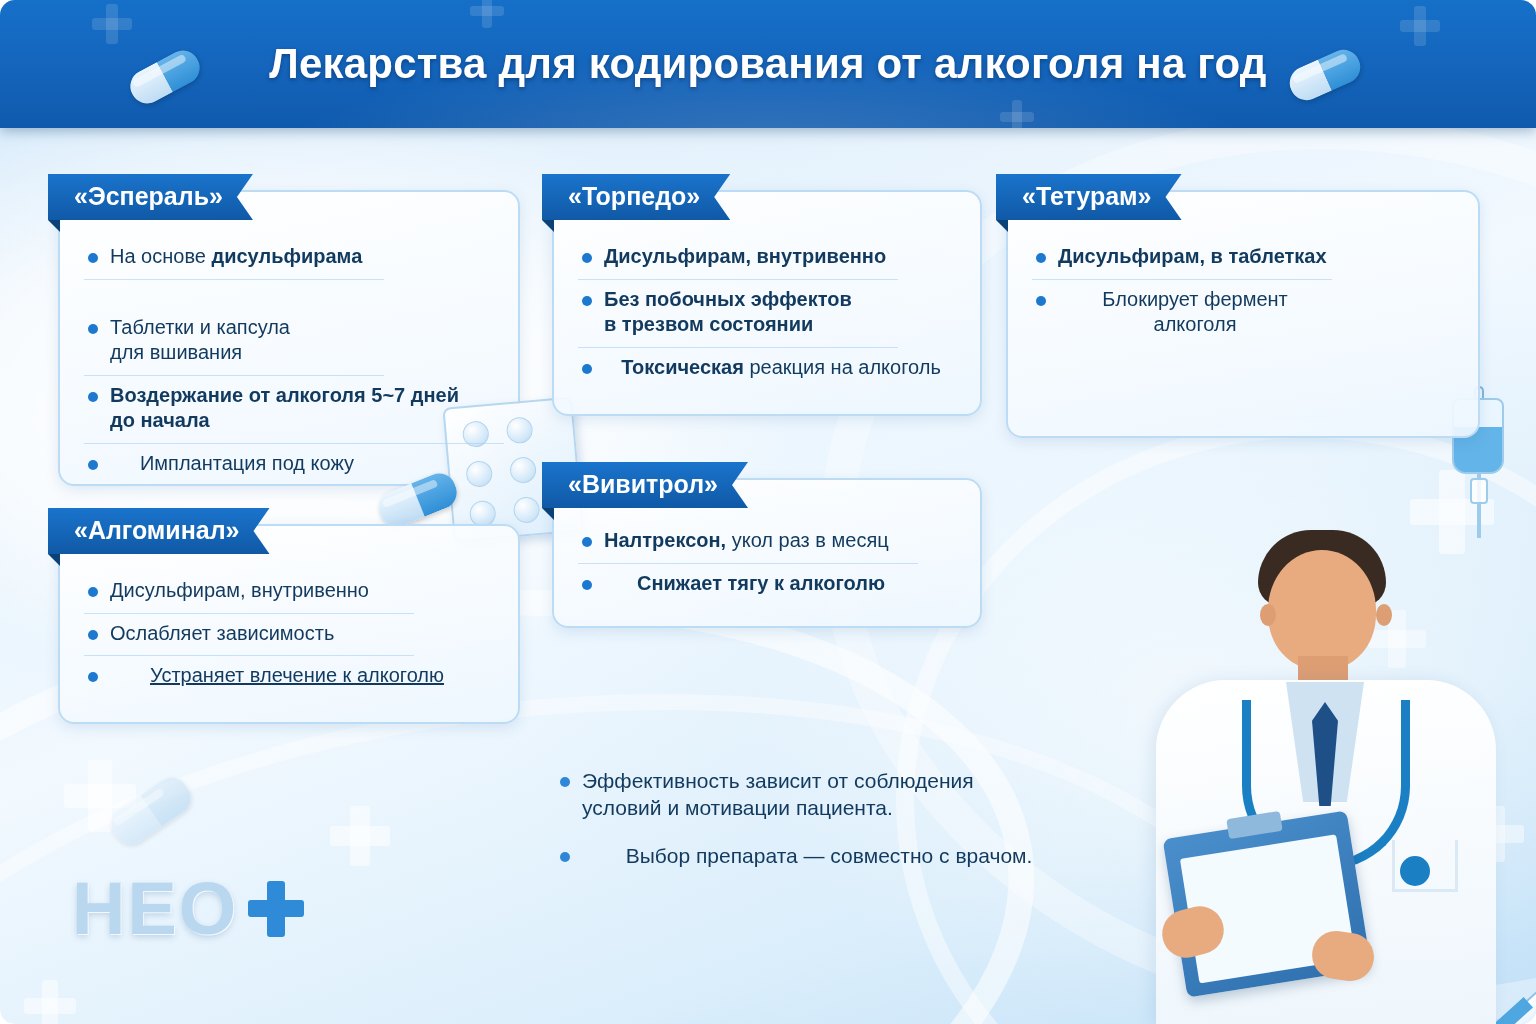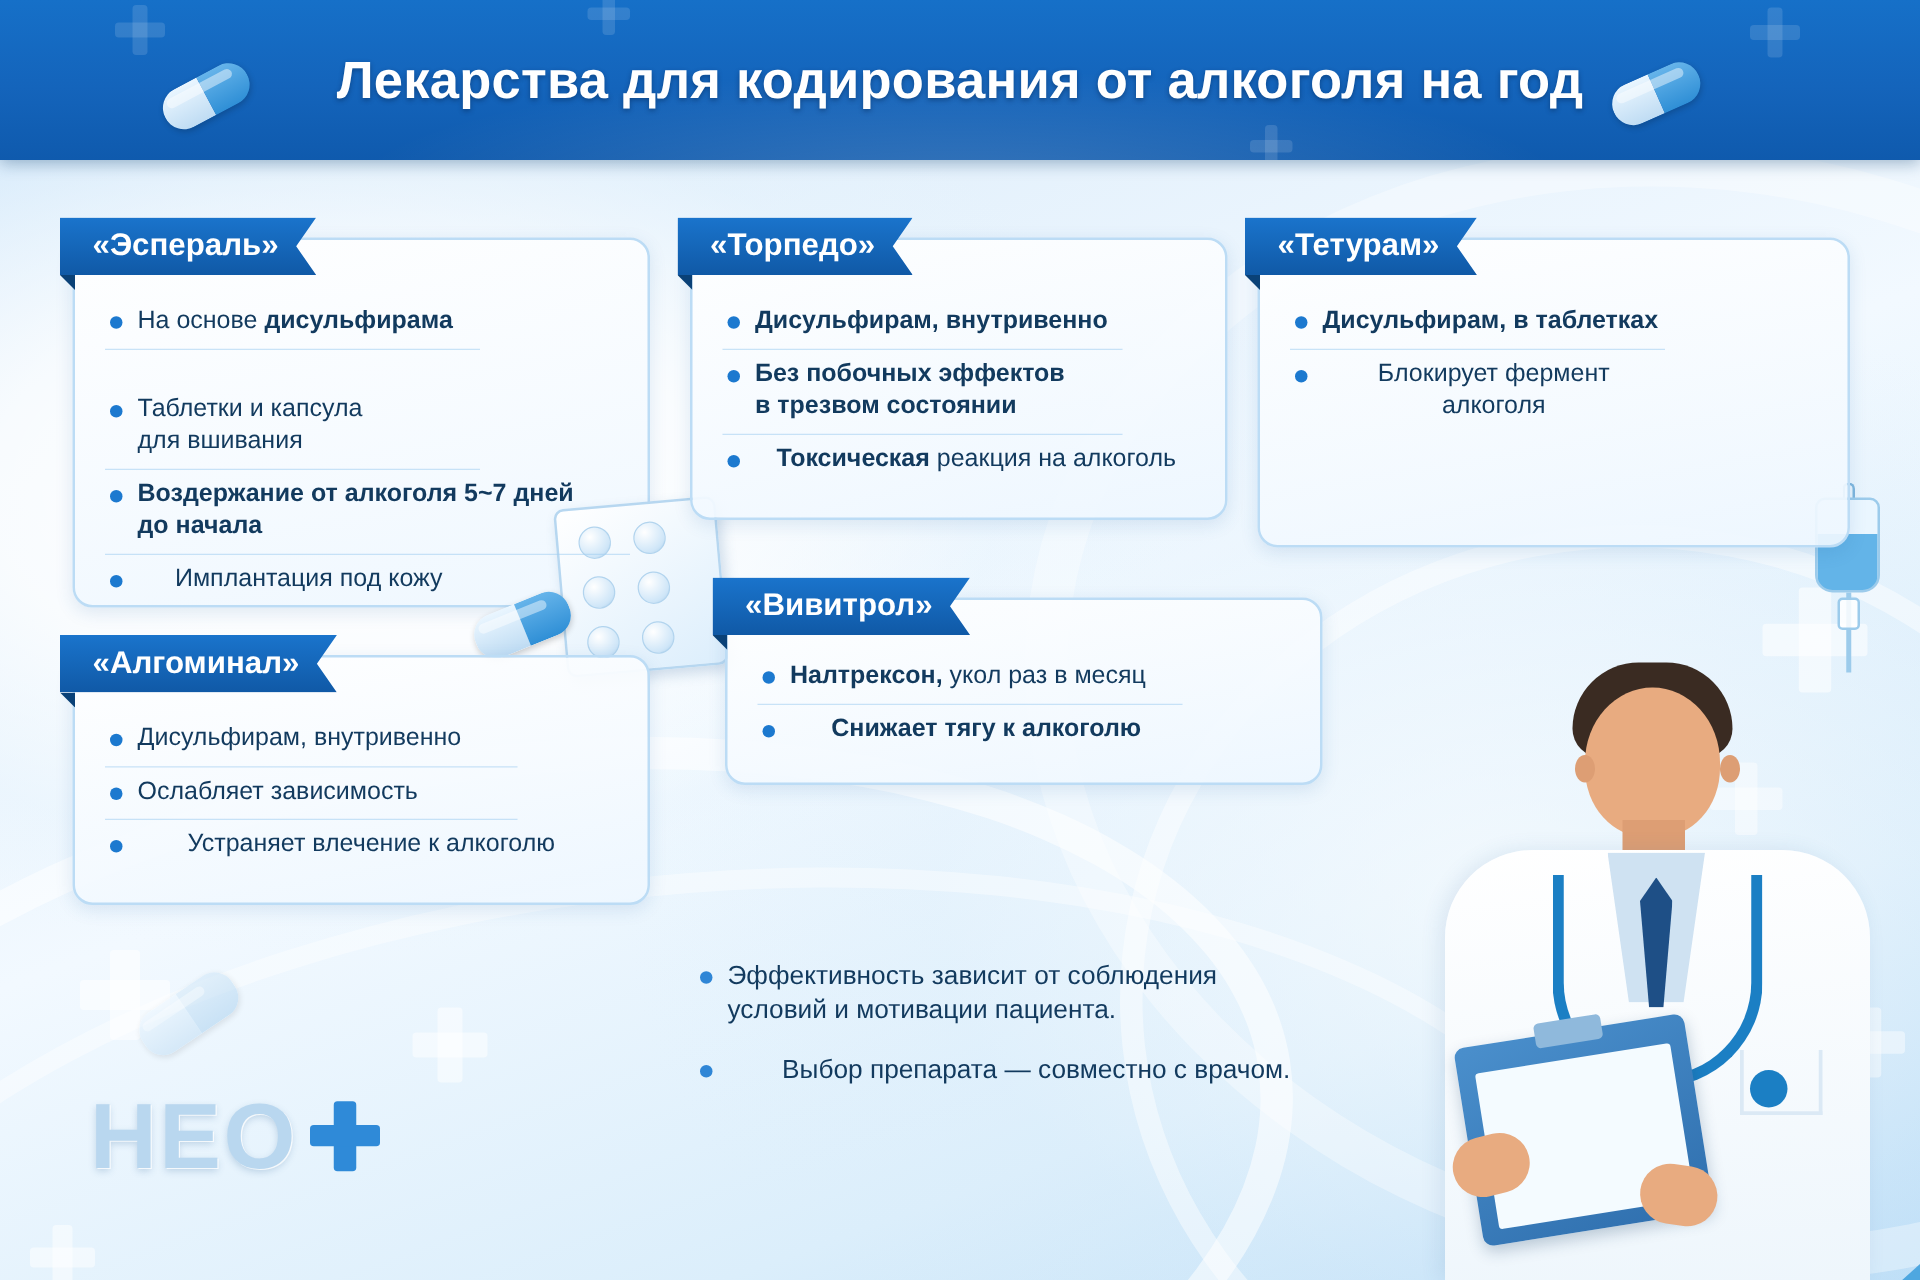--- a/index.html
+++ b/index.html
@@ -10,20 +10,21 @@
     overflow: hidden;
   }
   #poster {
     position: relative;
     width: 1536px; height: 1024px;
     background:
       radial-gradient(ellipse 900px 500px at 18% 38%, #ffffff 0%, rgba(255,255,255,0.75) 32%, rgba(233,245,253,0.35) 58%, rgba(225,241,252,0) 75%),
       radial-gradient(ellipse 1000px 700px at 78% 70%, rgba(255,255,255,0.55) 0%, rgba(221,238,251,0.25) 45%, rgba(200,228,248,0) 70%),
       linear-gradient(160deg, #cfe6fa 0%, #e4f1fc 25%, #f2f9ff 50%, #dbeefb 78%, #b9dcf6 100%);
     overflow: hidden;
+    border-radius: 15px;
   }
   
   .swoosh { position: absolute; border-radius: 50%; pointer-events: none; }
   .sw1 {
     left: -260px; top: 600px; width: 1300px; height: 700px;
     border: 26px solid rgba(255,255,255,0.55);
     transform: rotate(-9deg);
   }
   .sw2 {
     left: -200px; top: 700px; width: 1500px; height: 760px;
@@ -365,21 +366,21 @@
     <div class="ribbon">«Тетурам»</div>
     <div class="ribbon-tail"></div>
 
     <ul class="bullets" style="position:absolute; left:24px; top:52px; width:300px;">
       <li class="b">Дисульфирам, в таблетках</li>
       <li style="white-space:pre-line;">Блокирует фермент
 алкоголя</li>
     </ul>
   </div>
 
-  <div class="card" style="left:580px; top:478px; width:478px; height:150px;">
+  <div class="card" style="left:552px; top:478px; width:430px; height:150px;">
     <div class="ribbon">«Вивитрол»</div>
     <div class="ribbon-tail"></div>
 
     <div class="illus" id="syringe">
       <div class="barrel"></div>
         <div class="liquid"></div>
     </div>
 
     <ul class="bullets" style="position:absolute; left:24px; top:48px; width:340px;">
       <li><span class="b">Налтрексон, </span><span>укол раз в месяц</span></li>
@@ -387,21 +388,21 @@
     </ul>
   </div>
 
   <div class="card" style="left:58px; top:524px; width:462px; height:200px;">
     <div class="ribbon">«Алгоминал»</div>
     <div class="ribbon-tail"></div>
 
     <ul class="bullets" style="position:absolute; left:24px; top:52px; width:330px;">
       <li>Дисульфирам, внутривенно</li>
       <li>Ослабляет зависимость</li>
-      <li style="width:400px;">Устраняет влечение к алкоголю</li>
+      <li style="width:400px;text-decoration:underline;">Устраняет влечение к алкоголю</li>
     </ul>
   </div>
 
   <ul class="bullets" id="notes-list" style="left:556px; top:768px; width:520px;">
     <li style="white-space:pre-line;">Эффективность зависит от соблюдения
 условий и мотивации пациента.</li>
     <li>Выбор препарата — совместно с врачом.</li>
   </ul>
 
   <div id="logo">

